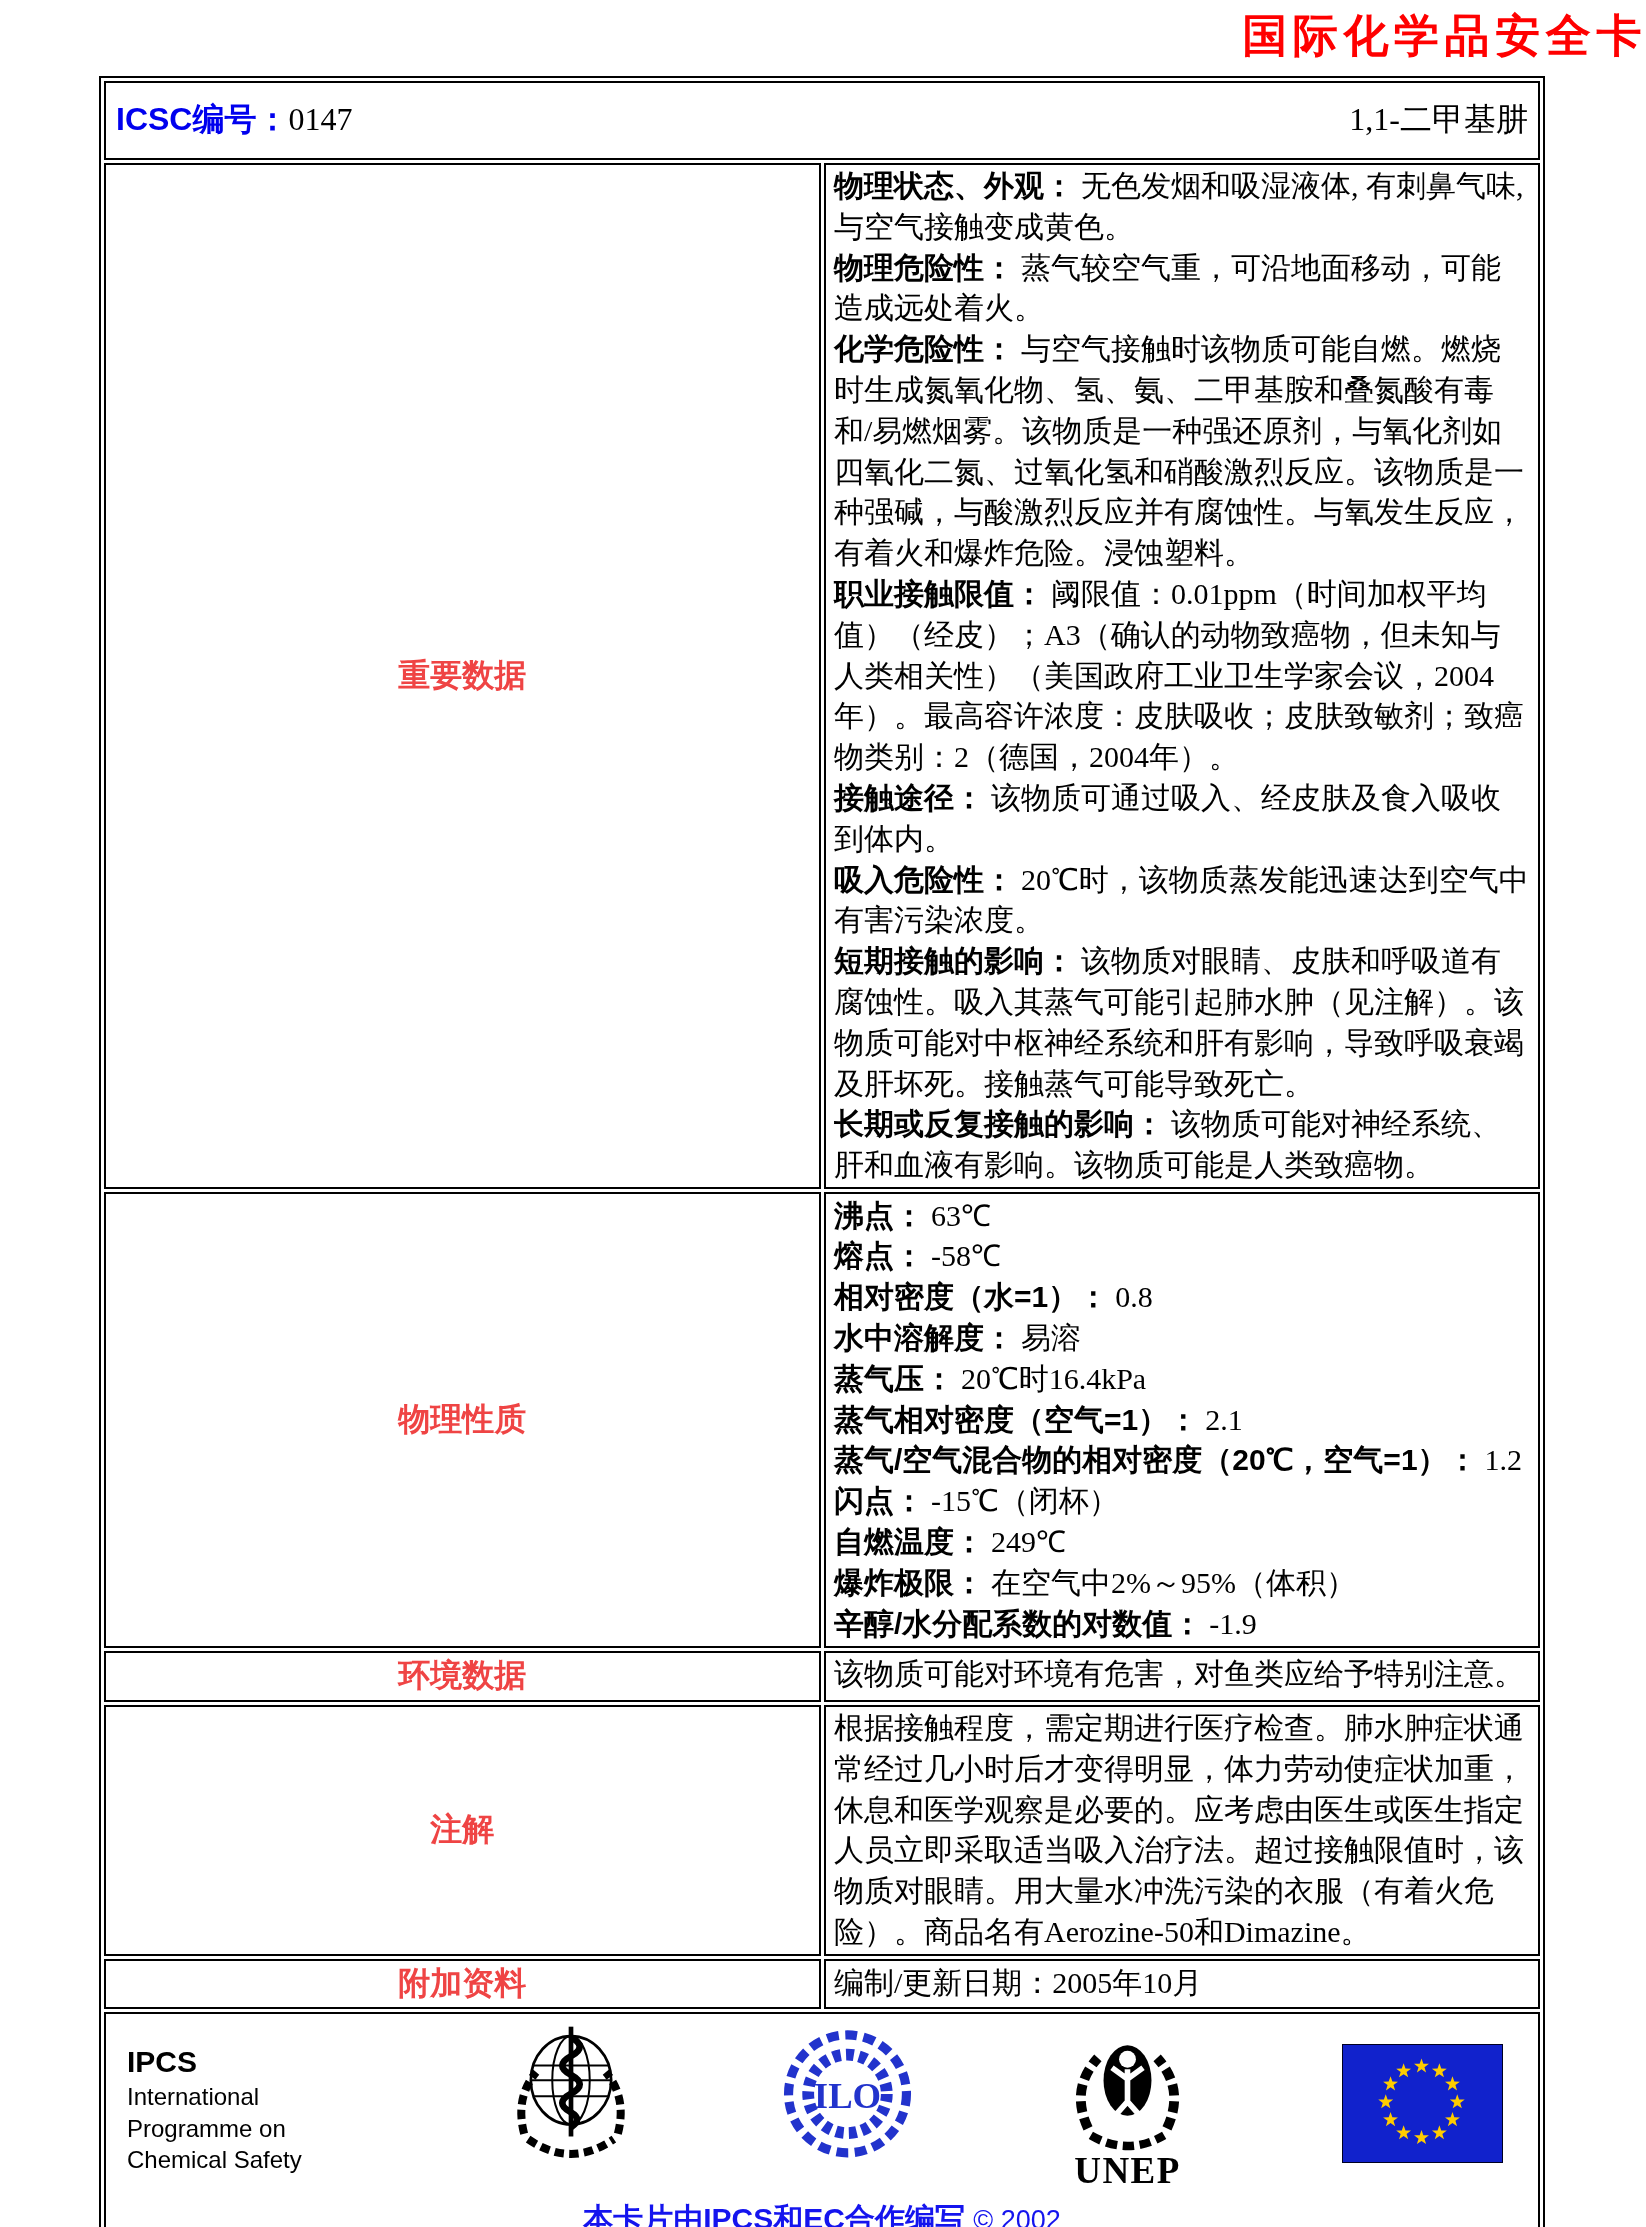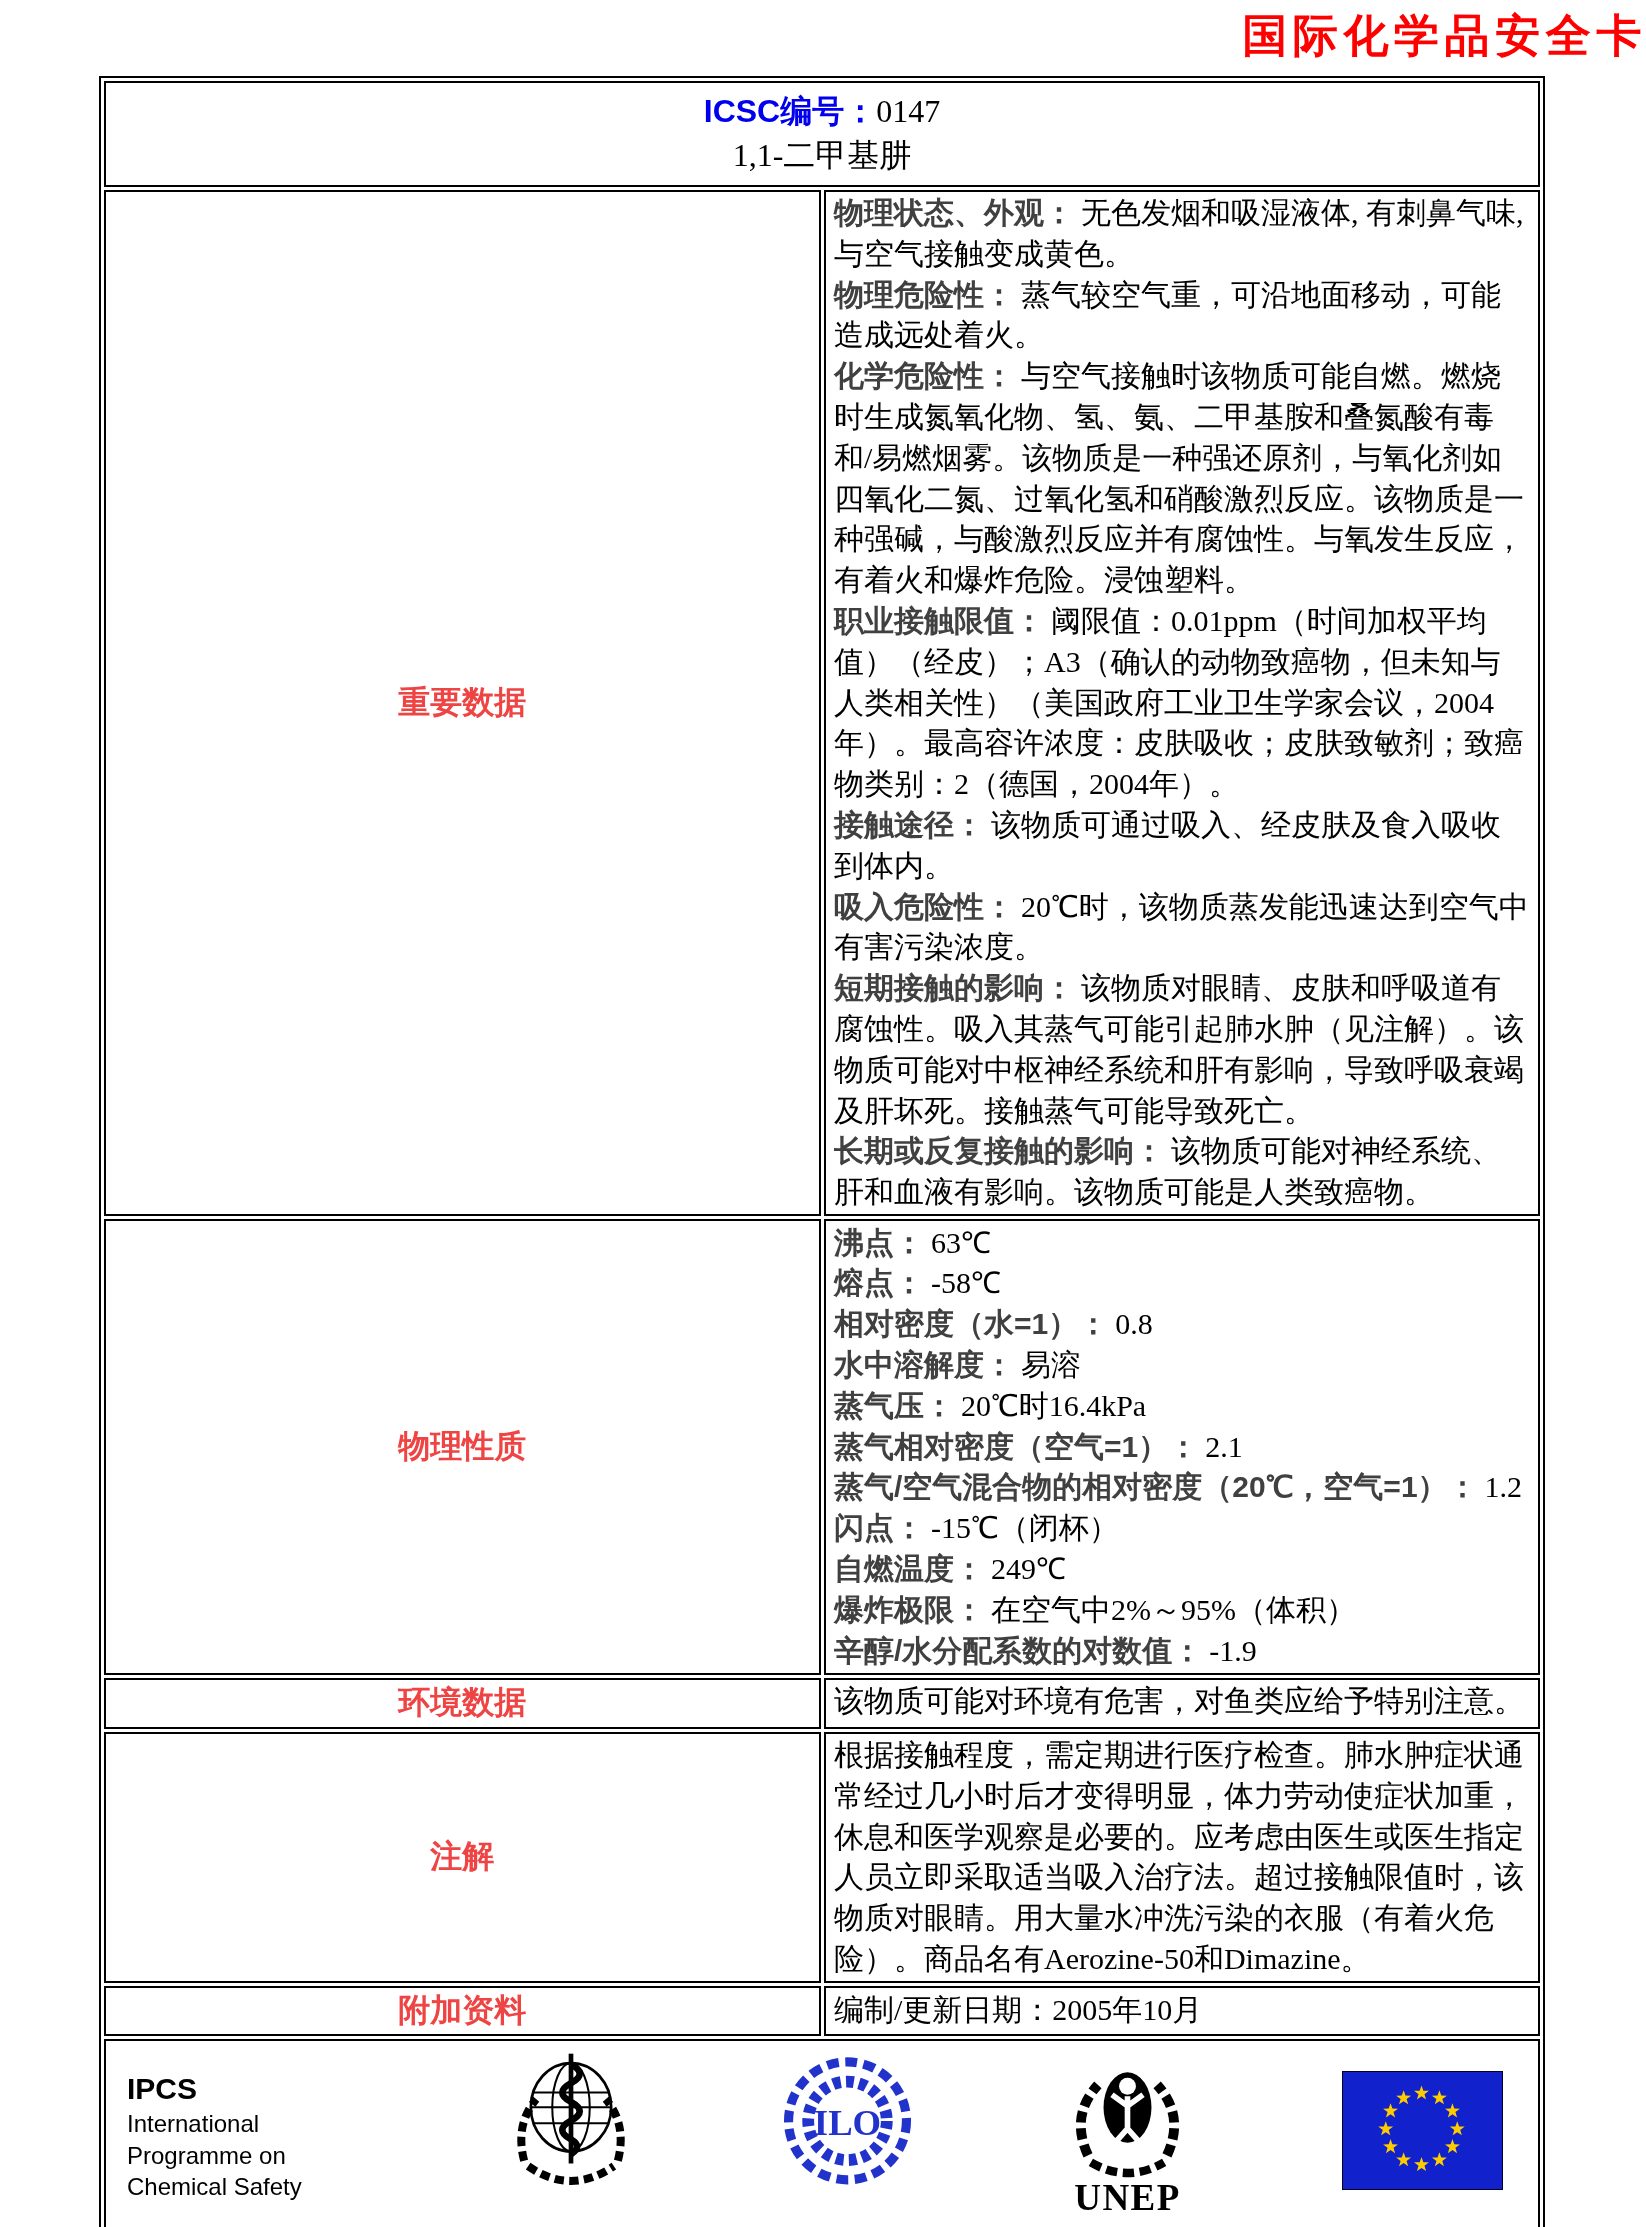--- a/index.html
+++ b/index.html
@@ -35,26 +35,26 @@
     font-family:"Liberation Sans", sans-serif;
     font-size:32px;
   }
   td.content {
     padding:1.4px 8.5px;
     font-size:30px;
     line-height:1.36;
   }
   .para { margin:0; }
   .lbl {
-    color:#404040;
+    color:#000000;
     font-weight:bold;
     font-family:"Liberation Sans", sans-serif;
     margin-right:7px;
   }
-  .hdr-flex { display:flex; justify-content:space-between; align-items:center;flex-direction:column; }
+  .hdr-flex { display:flex; justify-content:space-between; align-items:flex-start; }
   td.header-cell { padding:7px 10px; font-size:32px; vertical-align:middle; }
   .icsc-label {
     color:#0000ee; font-weight:bold;
     font-family:"Liberation Sans", sans-serif;
   }
   .chem-name { color:#000; }
   .phys-line { margin:0; }
   td.logos-cell { padding:10px 7px 4.2px 7px; }
   .logos-row {
     display:flex;

